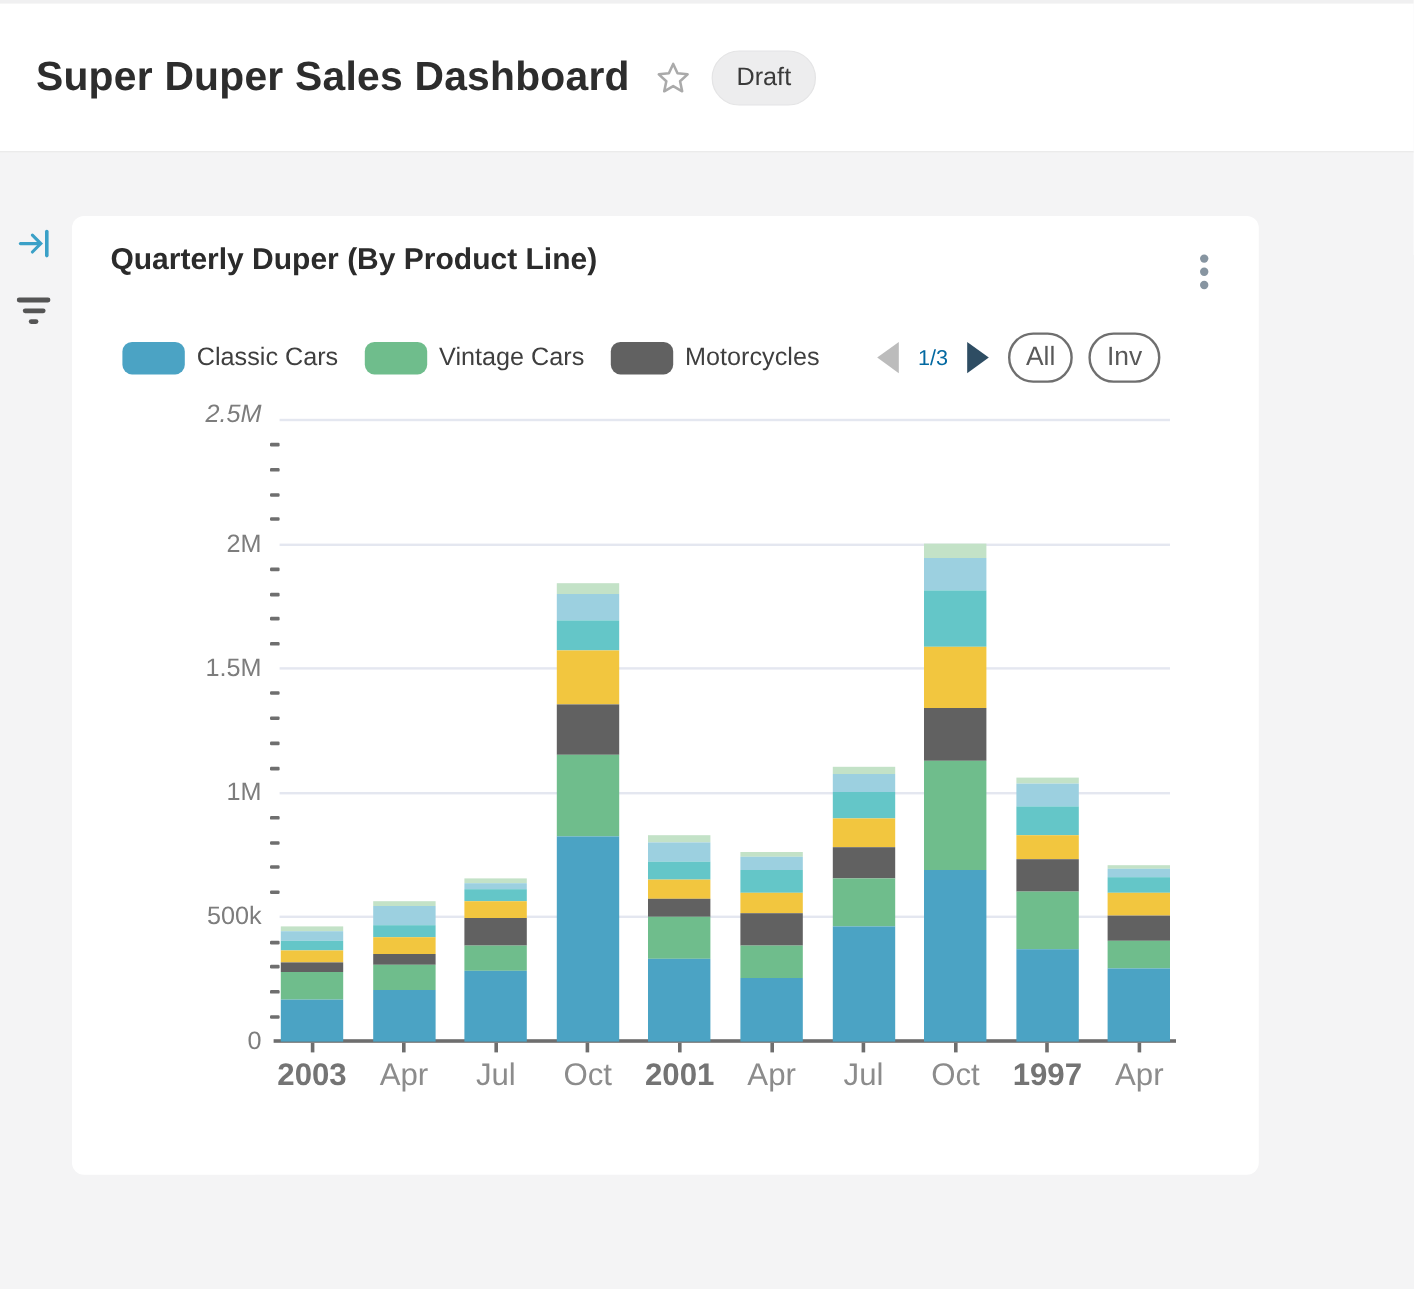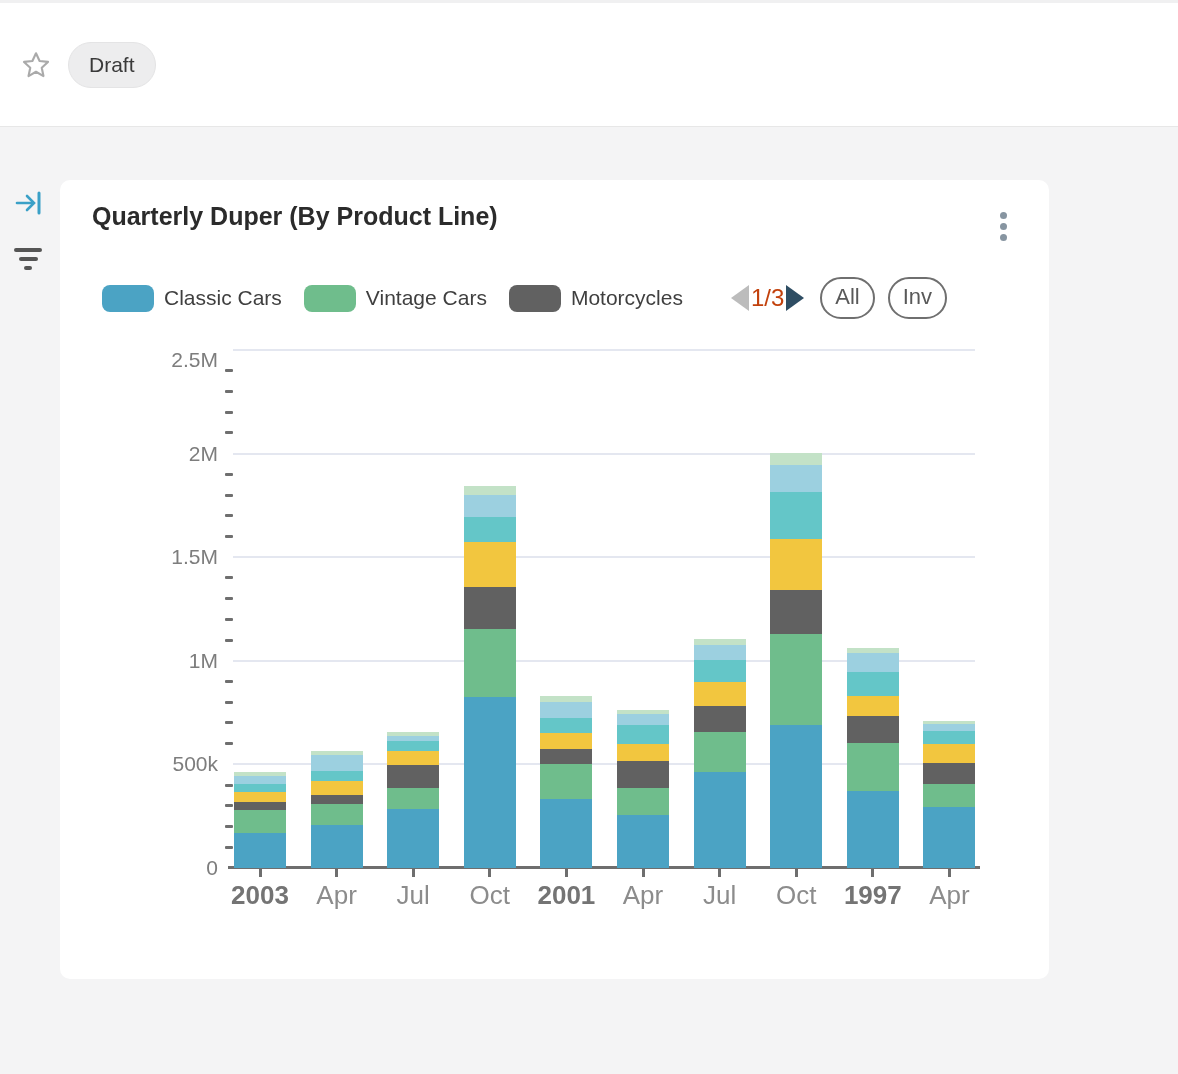--- a/index.html
+++ b/index.html
@@ -57,21 +57,21 @@
     position:absolute; left:42px; top:99px; height:38px; right:20px;
     display:flex; align-items:center;
   }
   .legend-item { display:flex; align-items:center; cursor:pointer; margin-right:22px; }
   .legend-swatch { width:52px; height:27px; border-radius:8px; }
   .legend-label { margin-left:10px; font-size:21px; color:#3f3f3f; }
   .pager { display:flex; align-items:center; margin-left:26px; }
   .tri { width:0; height:0; border-top:13px solid transparent; border-bottom:13px solid transparent; cursor:pointer; }
   .tri-left  { border-right:18px solid #bcbcbc; }
   .tri-right { border-left:18px solid #2e4d63; }
-  .pager-text { font-size:24px; color:#c2410c; margin:0 2px; }
+  .pager-text { font-size:18px; color:#0369a1; margin:0 16px; }
   .pill {
     border:2px solid #6f6f6f; border-radius:999px; color:#595959;
     font-size:22px; line-height:1; padding:7px 13px 9px; background:#fff;
     cursor:pointer; margin-left:13px;
   }
   .pill:first-of-type { margin-left:16px; }
   
   .chart { position:absolute; left:0; top:0; width:989px; height:799px; pointer-events:none; }
   .chart * { pointer-events:auto; }
   .gridline { position:absolute; left:173px; width:742px; height:2px; background:#e4e7f0; }
@@ -81,20 +81,21 @@
   .xtick { position:absolute; top:689px; width:3px; height:8px; background:#6e6e6e; }
   .xlabel { position:absolute; top:700px; width:90px; text-align:center; font-size:26px; color:#8c8c8c; }
   .xlabel.em { font-weight:700; color:#747474; }
   .bar { position:absolute; width:52px; display:flex; flex-direction:column; }
   .bar-seg { width:100%; }
 </style>
 </head>
 <body>
 
 <header class="topbar">
+  <h1 class="topbar-title">Super Duper Sales Dashboard</h1>
   <span class="star-btn">
     <svg width="32" height="32" viewBox="0 0 24 24" fill="none" stroke="#aaaaaa" stroke-width="1.6" stroke-linejoin="round">
       <path d="M12 3.2 L14.7 9 L21 9.7 L16.3 14 L17.6 20.3 L12 17.1 L6.4 20.3 L7.7 14 L3 9.7 L9.3 9 Z"></path>
     </svg>
   </span>
   <span class="badge">Draft</span>
 </header>
 
 <div class="rail-btn rail-collapse">
   <svg width="30" height="30" viewBox="0 0 30 30" fill="none" stroke="#3aa0c7" stroke-width="2.6" stroke-linecap="round">
@@ -144,21 +145,21 @@
       <div class="ytick-label" style="top: 676px;">0</div>
       <div class="gridline" style="top: 583.4px;"></div>
       <div class="ytick-label" style="top: 572.4px;">500k</div>
       <div class="gridline" style="top: 479.8px;"></div>
       <div class="ytick-label" style="top: 468.8px;">1M</div>
       <div class="gridline" style="top: 376.2px;"></div>
       <div class="ytick-label" style="top: 365.2px;">1.5M</div>
       <div class="gridline" style="top: 272.6px;"></div>
       <div class="ytick-label" style="top: 261.6px;">2M</div>
       <div class="gridline" style="top: 169px;"></div>
-      <div class="ytick-label" style="top: 168px;">2.5M</div>
+      <div class="ytick-label" style="top: 154px; font-style: italic;">2.5M</div>
       <div class="minor-tick" style="top: 665.78px;"></div>
       <div class="minor-tick" style="top: 645.06px;"></div>
       <div class="minor-tick" style="top: 624.34px;"></div>
       <div class="minor-tick" style="top: 603.62px;"></div>
       <div class="minor-tick" style="top: 562.18px;"></div>
       <div class="minor-tick" style="top: 541.46px;"></div>
       <div class="minor-tick" style="top: 520.74px;"></div>
       <div class="minor-tick" style="top: 500.02px;"></div>
       <div class="minor-tick" style="top: 458.58px;"></div>
       <div class="minor-tick" style="top: 437.86px;"></div>

